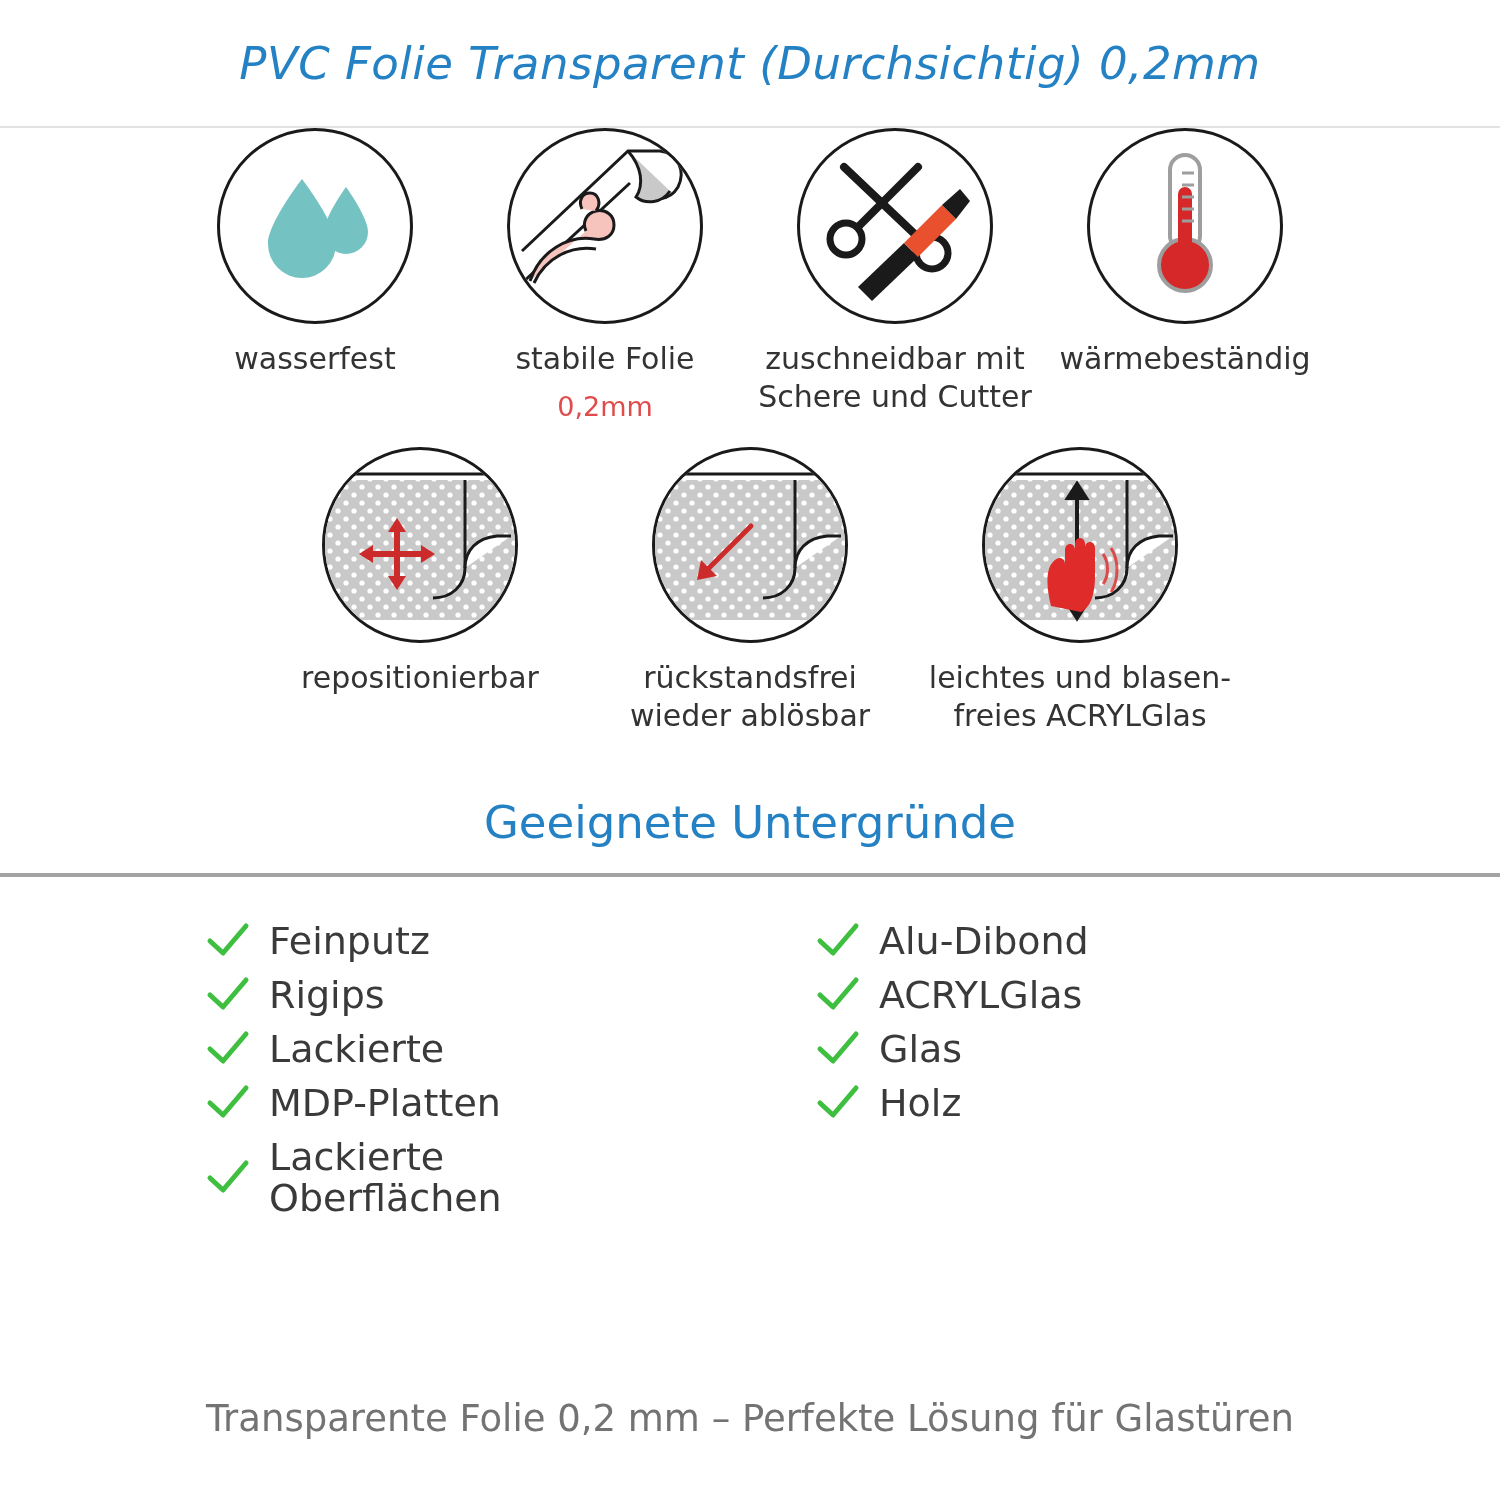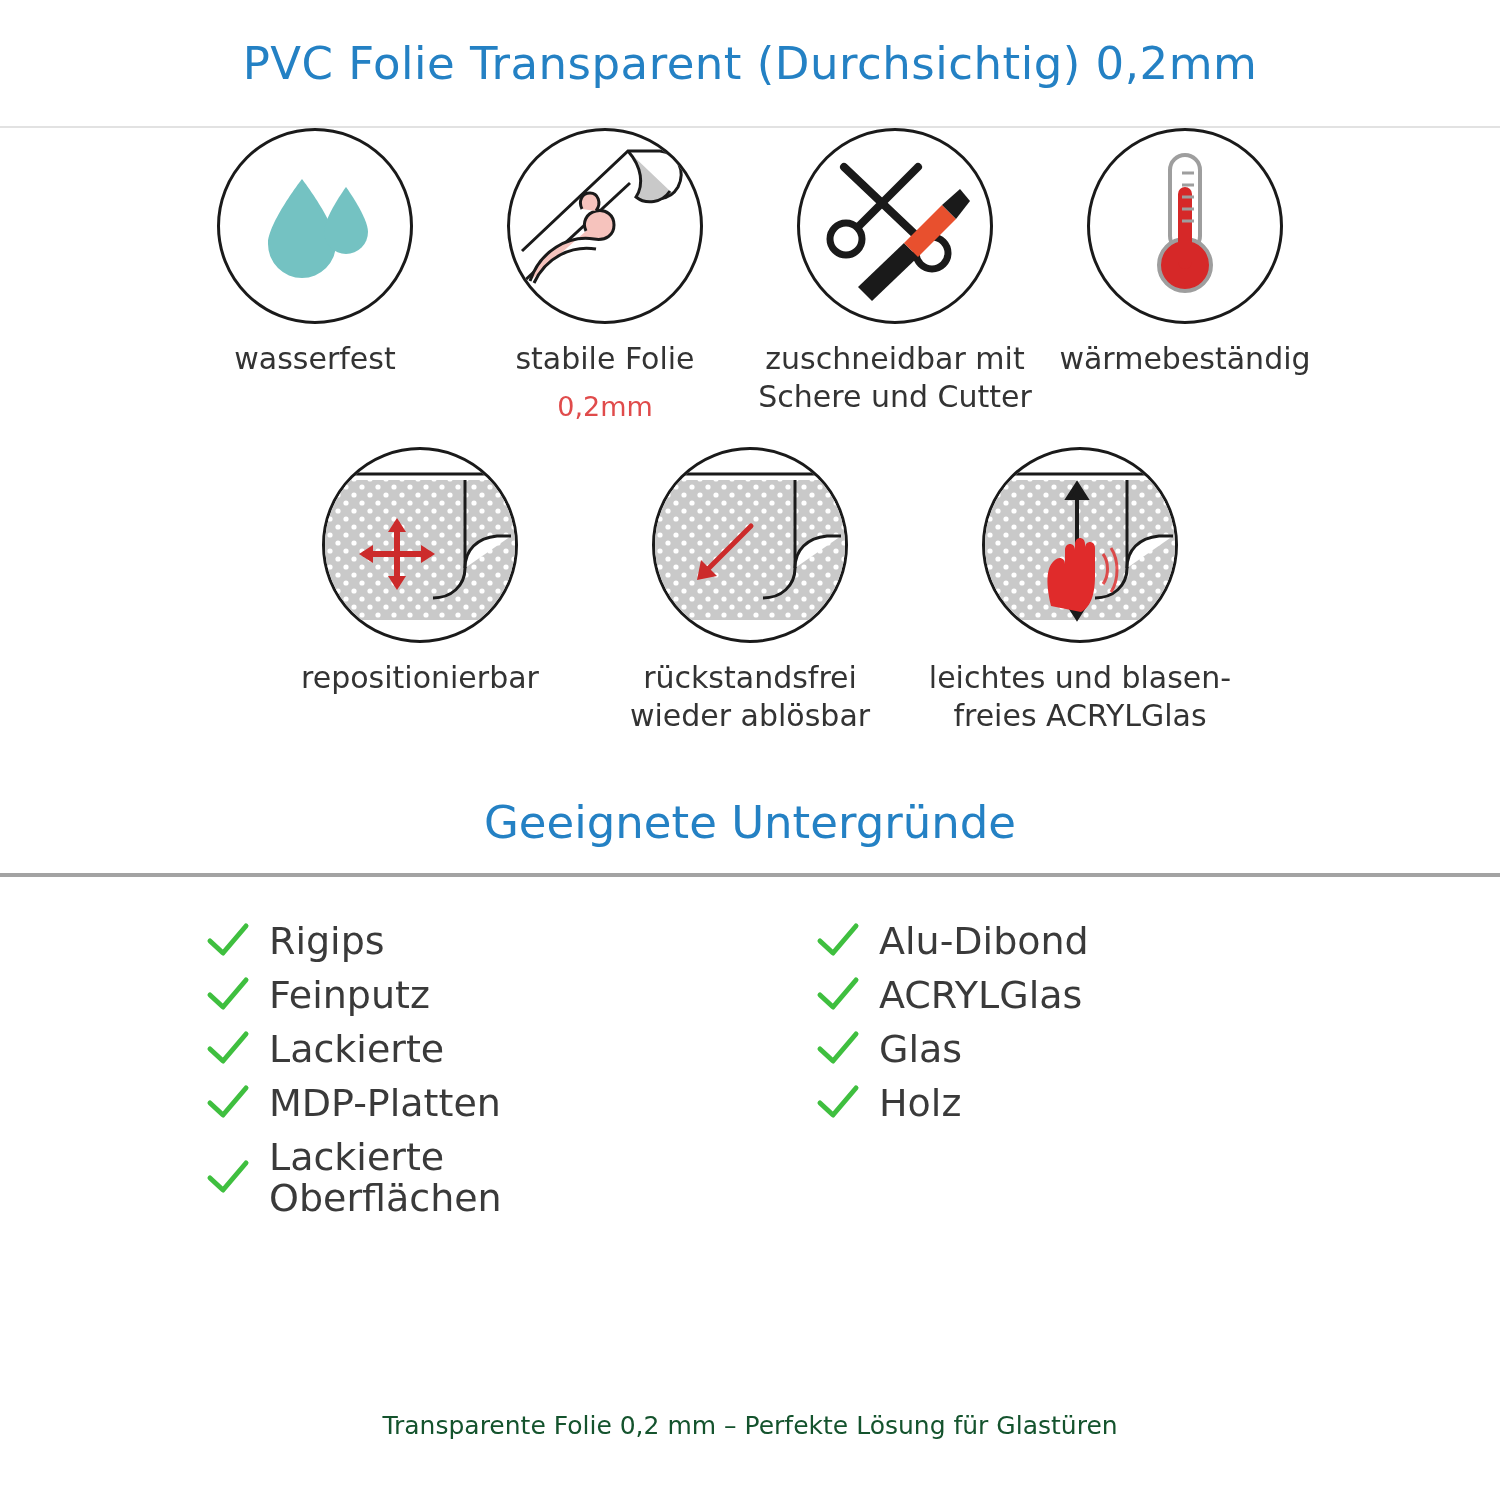--- a/index.html
+++ b/index.html
@@ -27,20 +27,21 @@
     display: flex;
     align-items: center;
     justify-content: center;
     border-bottom: 2px solid #e2e2e2;
   }
   .header-title {
     font-size: 45px;
     color: #2481c4;
     letter-spacing: 0.5px;
     text-align: center;
+    font-style: italic;
   }
 
   
   .features {
   }
   .row {
     display: flex;
     justify-content: center;
   }
   .row-1 .feature { width: 290px; }
@@ -121,22 +122,22 @@
 
   
   .footer {
     position: absolute;
     left: 0;
     right: 0;
     bottom: 60px;
     text-align: center;
   }
   .footer-text {
-    font-size: 25px;
-    color: #14532d;
+    font-size: 37px;
+    color: #737373;
   }
 </style>
 </head>
 <body>
 
 <div class="page">
 
   <div class="header">
     <div class="header-title">PVC Folie Transparent (Durchsichtig) 0,2mm</div>
   </div>
@@ -321,29 +322,29 @@
 
   <div class="lists">
 
     <div class="list-col">
       <div class="list-item">
         <span class="check">
           <svg width="44" height="38" viewBox="0 0 44 38">
               <path d="M4 19 L17 31 L40 4" fill="none" stroke="#3fbf3f" stroke-width="5" stroke-linecap="round" stroke-linejoin="round"></path>
             </svg>
         </span>
+        <span class="list-label">Feinputz</span>
+      </div>
+      <div class="list-item">
+        <span class="check">
+          <svg width="44" height="38" viewBox="0 0 44 38">
+              <path d="M4 19 L17 31 L40 4" fill="none" stroke="#3fbf3f" stroke-width="5" stroke-linecap="round" stroke-linejoin="round"></path>
+            </svg>
+        </span>
         <span class="list-label">Rigips</span>
-      </div>
-      <div class="list-item">
-        <span class="check">
-          <svg width="44" height="38" viewBox="0 0 44 38">
-              <path d="M4 19 L17 31 L40 4" fill="none" stroke="#3fbf3f" stroke-width="5" stroke-linecap="round" stroke-linejoin="round"></path>
-            </svg>
-        </span>
-        <span class="list-label">Feinputz</span>
       </div>
       <div class="list-item">
         <span class="check">
           <svg width="44" height="38" viewBox="0 0 44 38">
               <path d="M4 19 L17 31 L40 4" fill="none" stroke="#3fbf3f" stroke-width="5" stroke-linecap="round" stroke-linejoin="round"></path>
             </svg>
         </span>
         <span class="list-label">Lackierte</span>
       </div>
       <div class="list-item">

